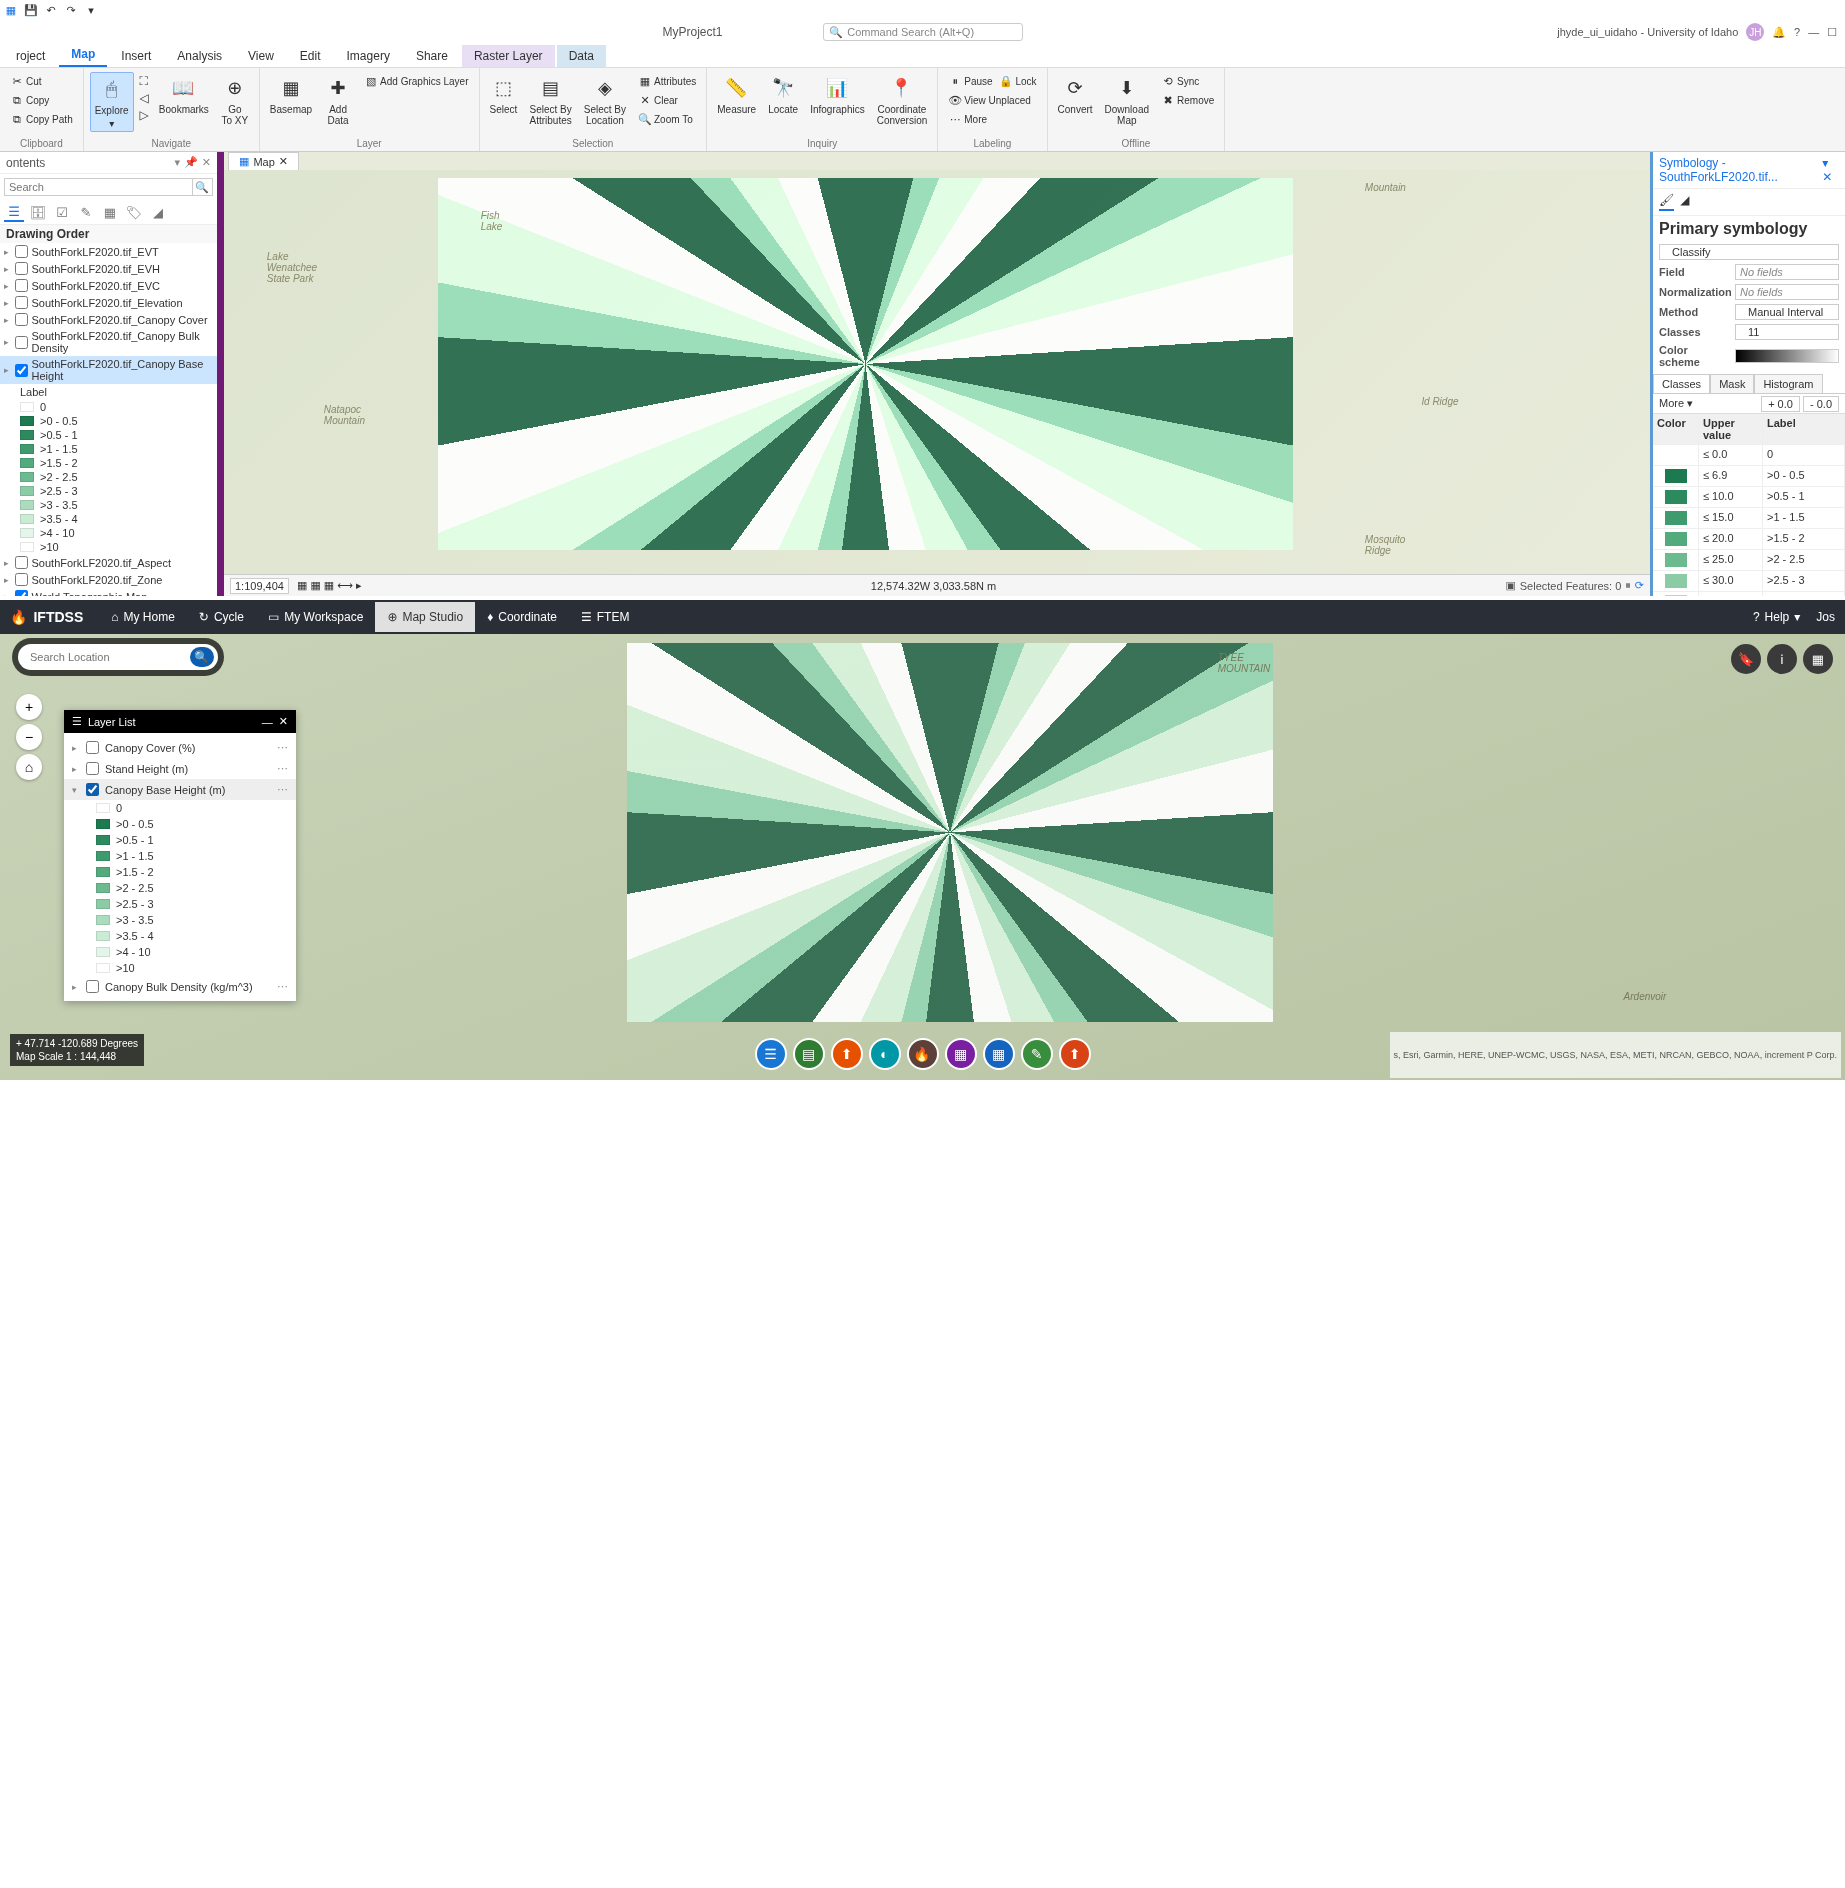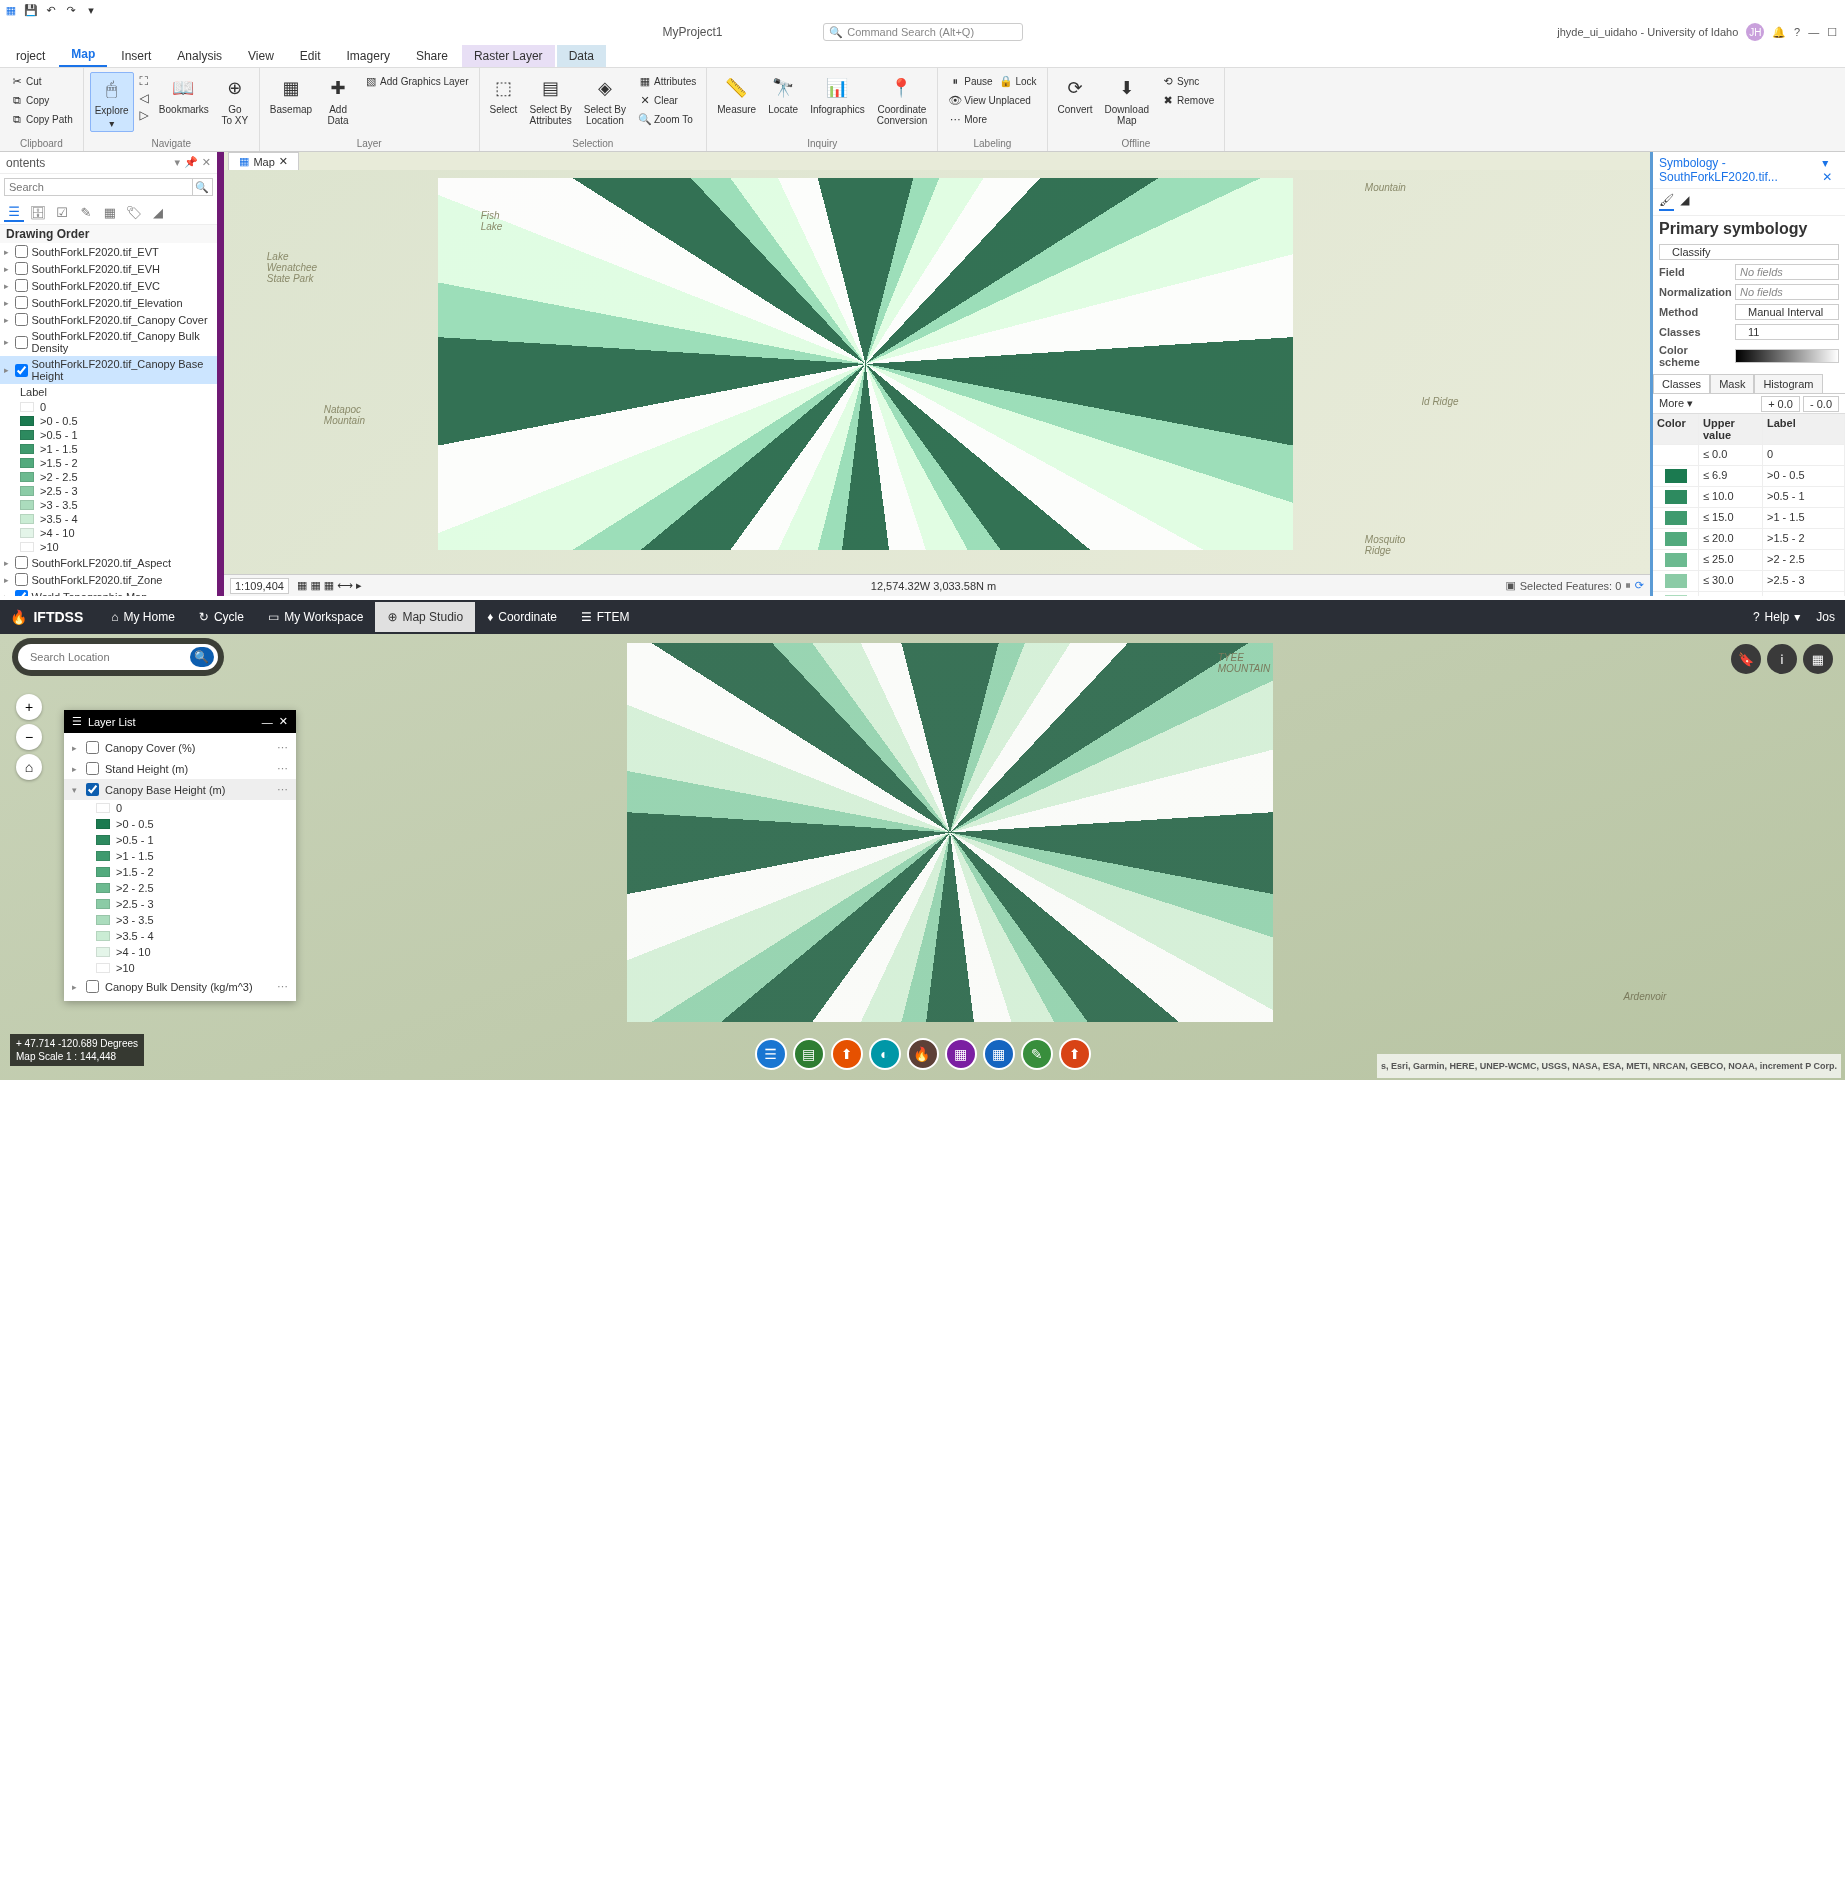--- a/index.html
+++ b/index.html
@@ -101,21 +101,21 @@
 .lp-row { display: flex; align-items: center; padding: 4px 8px; gap: 6px; cursor: pointer; }
 .lp-row .tri { width: 8px; font-size: 9px; color: #888; }
 .lp-row.selected { background: #eee; }
 .lp-row .dots { margin-left: auto; color: #888; }
 .lp-legend { padding-left: 32px; }
 .lp-legend .legrow { display: flex; align-items: center; gap: 6px; padding: 2px 0; }
 .lp-legend .lsw { width: 14px; height: 10px; border: 0.5px solid rgba(0,0,0,0.1); }
 .coord-box { position: absolute; left: 10px; bottom: 14px; background: rgba(0,0,0,0.72); color: #fff; font-size: 10px; padding: 3px 6px; line-height: 1.3; }
 .iftdss-toolbar { position: absolute; bottom: 10px; left: 50%; transform: translateX(-50%); display: flex; gap: 6px; }
 .iftdss-toolbar button { width: 32px; height: 32px; border-radius: 50%; border: 2px solid #fff; color: #fff; font-size: 14px; cursor: pointer; }
-.attrib { position: absolute; right: 4px; bottom: 2px; font-size: 9px; color: #555; background: rgba(255,255,255,0.7); padding: 7px 4px; font-weight: bold; }
+.attrib { position: absolute; right: 4px; bottom: 2px; font-size: 9px; color: #555; background: rgba(255,255,255,0.7); padding: 18px 4px; }
 .map-text { position: absolute; font-size: 10px; color: #7a7a5c; font-style: italic; }
 </style>
 </head>
 <body>
 
 <div class="arcgis">
 
   <div class="qat">
     <span class="qat-icon" style="color:#1a73e8">▦</span>
     <span class="qat-icon" style="color:#1a73e8">💾</span>

